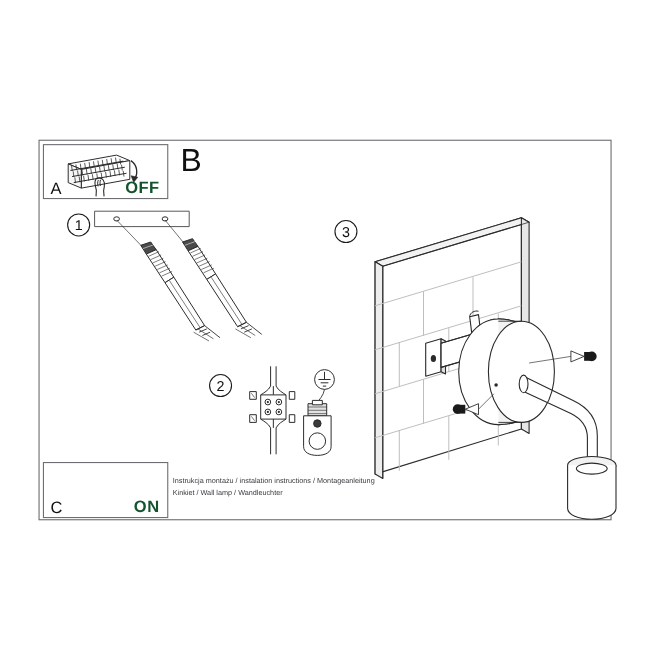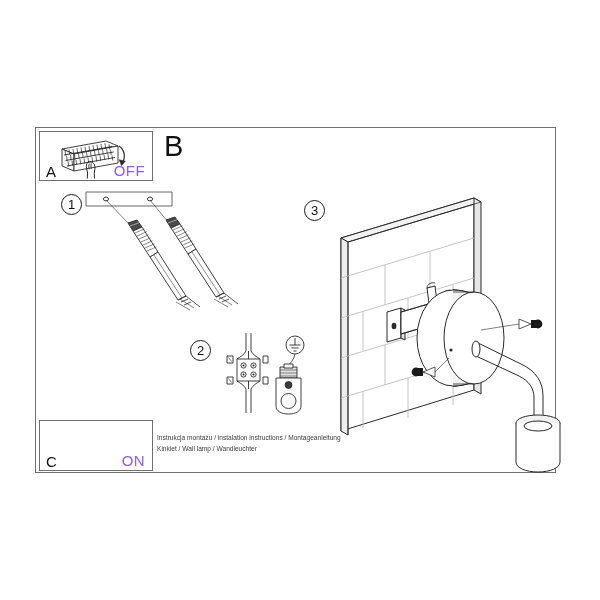--- a/index.html
+++ b/index.html
@@ -23,21 +23,21 @@
   }
   #panel-a{left:3px;top:3px;width:114px;height:50px;}
   #panel-c{left:3px;top:292px;width:114px;height:51px;}
 
   .panel-letter{
     position:absolute;left:6px;bottom:1px;
     font-size:15px;line-height:15px;font-weight:400;color:#111;
   }
   .panel-state{
     position:absolute;right:7px;bottom:2px;
-    font-size:15px;line-height:15px;font-weight:400;letter-spacing:.4px;color:#8b5cf6;
+    font-size:15px;line-height:15px;font-weight:700;letter-spacing:.4px;color:#14532d;
   }
 
   
   #letter-b{
     position:absolute;left:128px;top:4px;
     font-size:29px;line-height:29px;font-weight:400;color:#111;
   }
 
   
   .step-badge{

